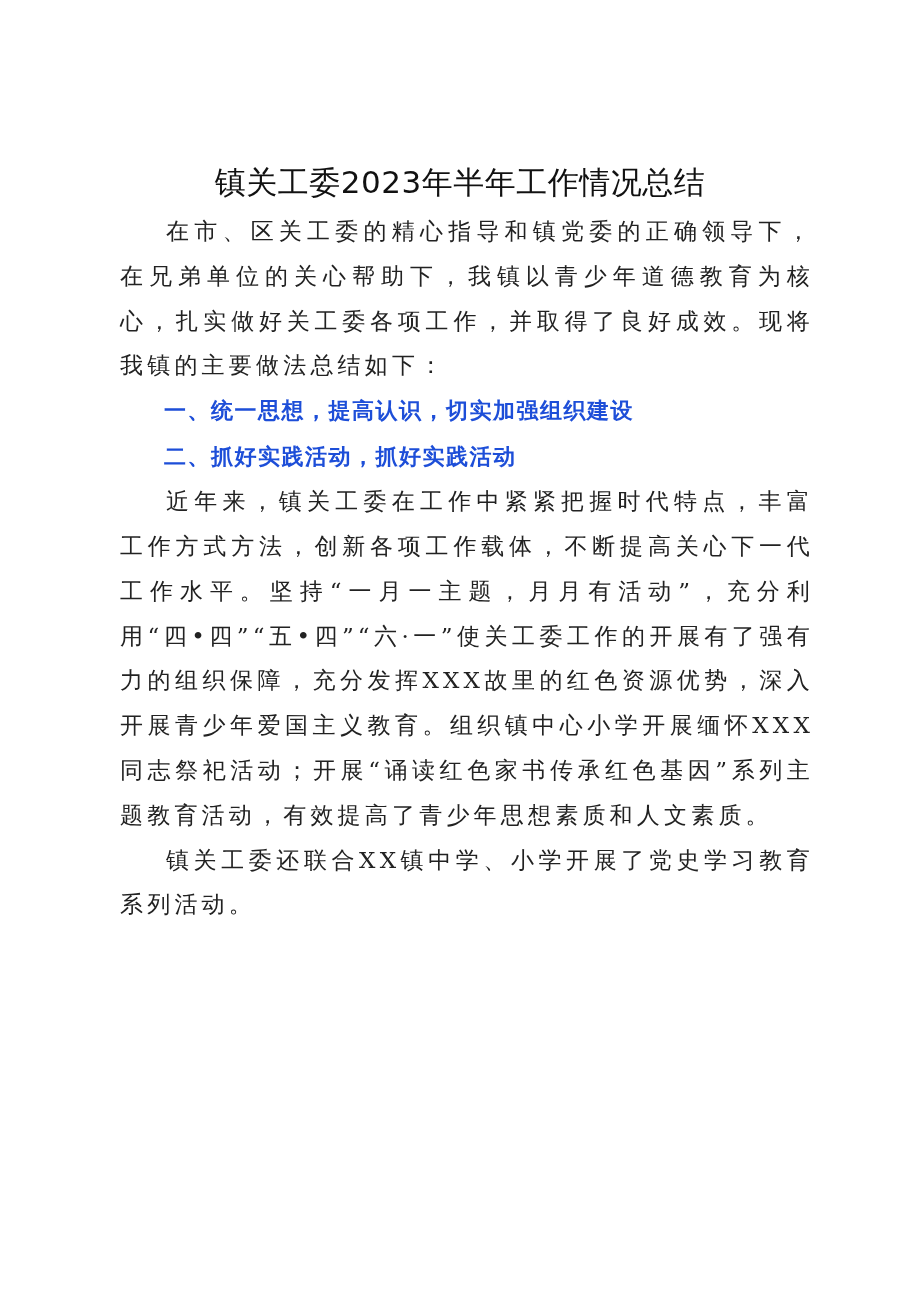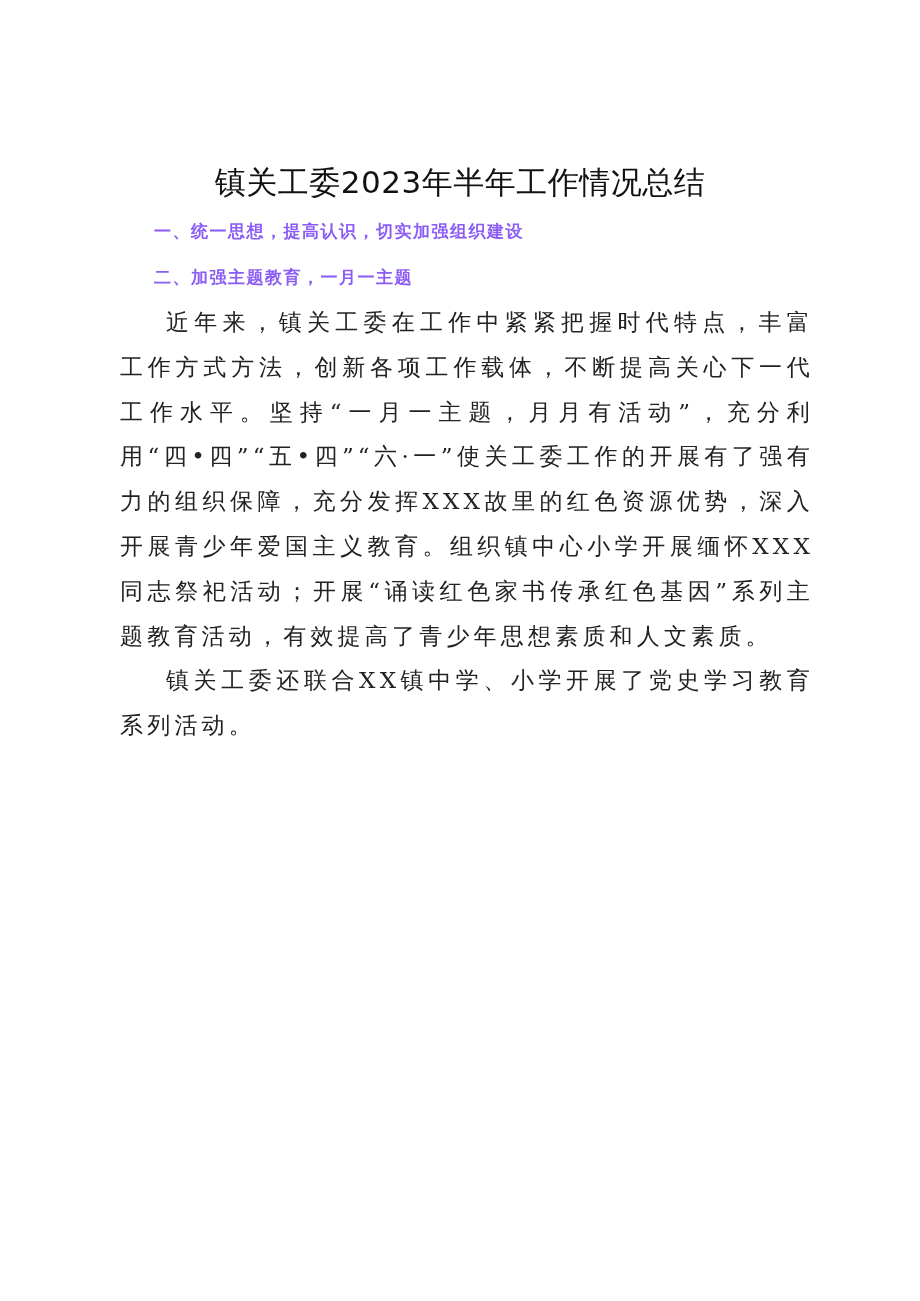--- a/index.html
+++ b/index.html
@@ -13,31 +13,32 @@
   .body {
     position: absolute; left: 120px; top: 209px; width: 694px;
     font-family: "DejaVu Serif", "Liberation Serif", serif;
     font-size: 23px; line-height: 44.8px; color: #222;
     letter-spacing: 4.2px; text-align: justify;
   }
   .para { margin: 0; text-indent: 2em; }
   .heading {
     margin: 0; text-indent: 2em;
     font-family: "DejaVu Sans", "Liberation Sans", sans-serif;
-    color: #8b5cf6; font-size: 17px; letter-spacing: 1.5px;
+    color: #1d4ed8; font-size: 22px; letter-spacing: 1.5px;
     line-height: 45.5px;
   }
 </style>
 </head>
 <body>
 
 <div class="page">
   <div class="title">镇关工委2023年半年工作情况总结</div>
 
   <div class="body">
+    <p class="para">在市、区关工委的精心指导和镇党委的正确领导下，在兄弟单位的关心帮助下，我镇以青少年道德教育为核心，扎实做好关工委各项工作，并取得了良好成效。现将我镇的主要做法总结如下：</p>
 
     <h2 class="heading">一、统一思想，提高认识，切实加强组织建设</h2>
 
-    <h2 class="heading">二、加强主题教育，一月一主题</h2>
+    <h2 class="heading">二、抓好实践活动，抓好实践活动</h2>
     <p class="para">近年来，镇关工委在工作中紧紧把握时代特点，丰富工作方式方法，创新各项工作载体，不断提高关心下一代工作水平。坚持“一月一主题，月月有活动”，充分利用“四•四”“五•四”“六·一”使关工委工作的开展有了强有力的组织保障，充分发挥XXX故里的红色资源优势，深入开展青少年爱国主义教育。组织镇中心小学开展缅怀XXX同志祭祀活动；开展“诵读红色家书传承红色基因”系列主题教育活动，有效提高了青少年思想素质和人文素质。</p>
     <p class="para">镇关工委还联合XX镇中学、小学开展了党史学习教育系列活动。</p>
   </div>
 </div>
 
 </body></html>

